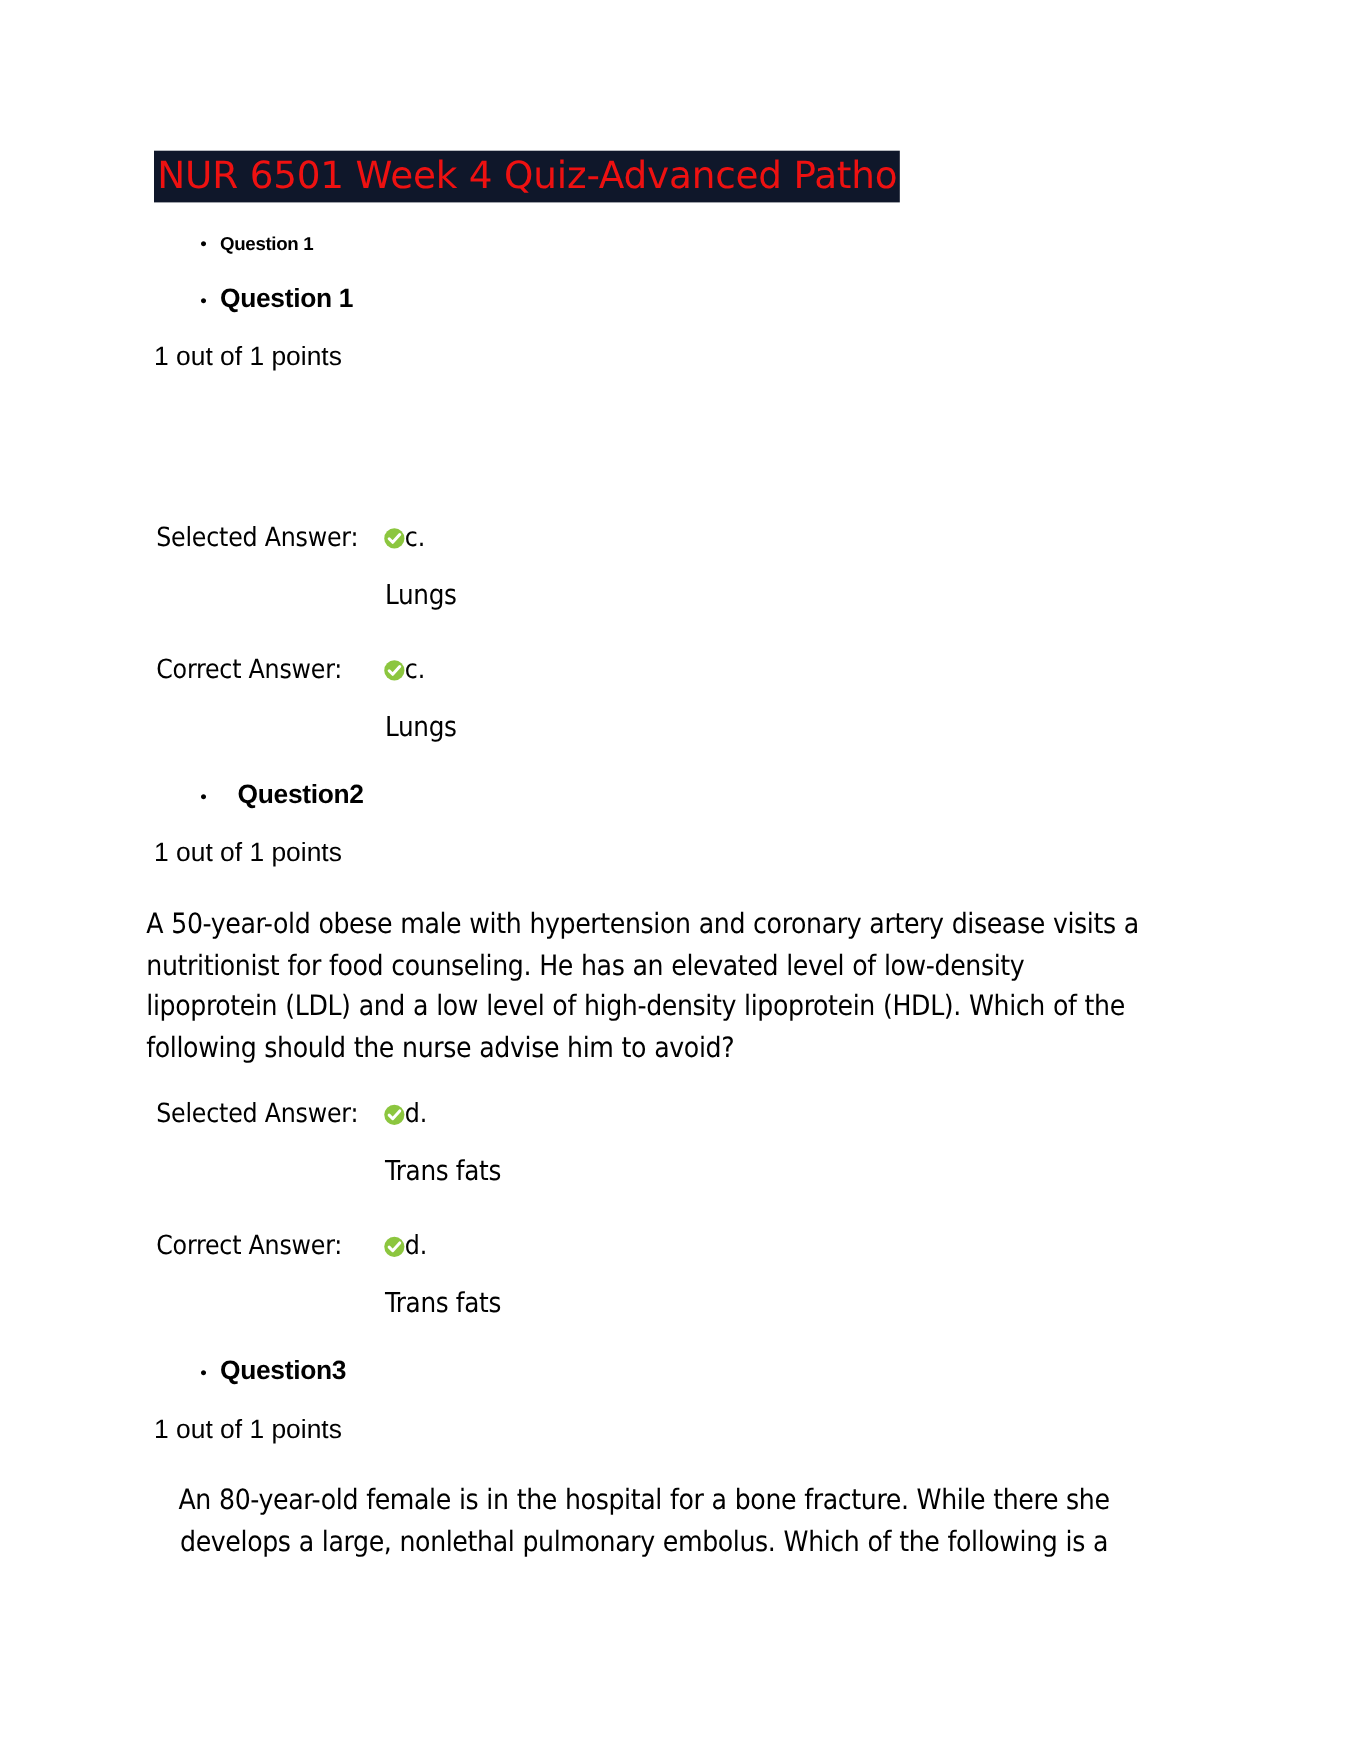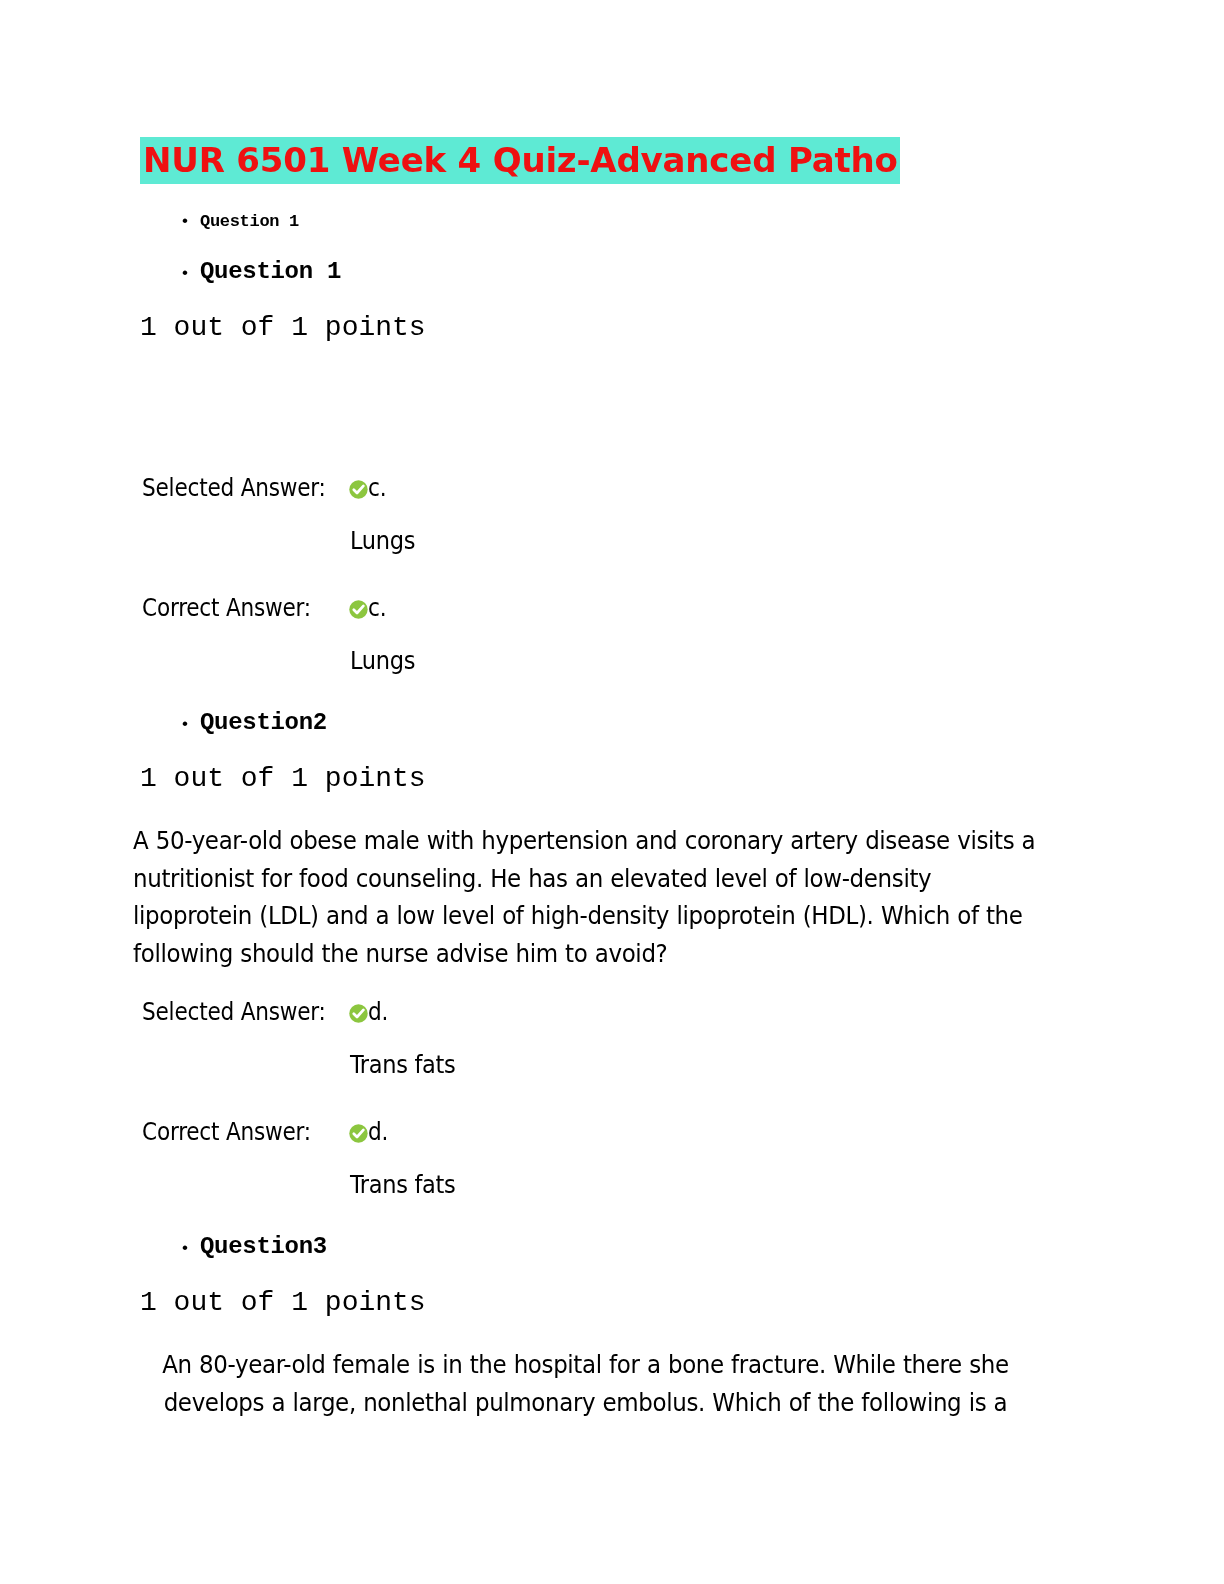--- a/index.html
+++ b/index.html
@@ -22,25 +22,25 @@
 
   
   .doc-title-wrap {
     position: absolute;
     left: 140px;
     top: 138px;
   }
   .doc-title {
     display: inline;
     font-family: "DejaVu Sans", sans-serif;
-    font-weight: bold;
+    font-weight: normal;
     font-size: 34px;
     line-height: 1.32;
     color: #EE1111;
-    background: #5eead4;
+    background: #0f172a;
     letter-spacing: -0.2px;
     padding: 3px 2px 4px 3px;
     white-space: nowrap;
   }
 
   
   .bullet-row {
     position: absolute;
     display: flex;
     align-items: baseline;
@@ -48,33 +48,33 @@
   }
   .bullet-dot {
     width: 18px;
     flex: 0 0 18px;
     font-size: 17px;
     line-height: 1;
     color: #000;
   }
   .bullet-dot::before { content: "\2022"; }
   .bullet-label {
-    font-family: Liberation Mono, monospace;
+    font-family: Liberation Sans, sans-serif;
     font-weight: bold;
     color: #000000;
     letter-spacing: -0.3px;
   }
   .bullet-row.small .bullet-label { font-size: 17px; }
   .bullet-row.large .bullet-label { font-size: 24px; }
 
   
   .points-line {
     position: absolute;
-    font-family: Liberation Mono, monospace;
-    font-size: 28px;
+    font-family: Liberation Sans, sans-serif;
+    font-size: 24px;
     line-height: 1.2;
     color: #000000;
     white-space: nowrap;
   }
 
   
   .q-body {
     position: absolute;
     left: 133px;
     width: 905px;
@@ -175,21 +175,21 @@
     <span class="check-icon">
       <svg viewBox="0 0 24 24" width="21" height="21" aria-hidden="true">
         <circle cx="12" cy="12" r="10.5" fill="#8CC63F"></circle>
         <path d="M6.6 12.3 L10.3 16.0 L17.6 7.9" fill="none" stroke="#FFFFFF" stroke-width="3.1" stroke-linecap="round" stroke-linejoin="round"></path>
       </svg>
     </span>
     <span class="answer-letter">c.</span>
   </div>
   <div class="answer-text" style="top:646px;">Lungs</div>
 
-  <div class="bullet-row large" style="left:182px; top:709px;">
+  <div class="bullet-row large" style="left:182px; top:709px;gap:16px;">
     <span class="bullet-dot"></span>
     <span class="bullet-label">Question2</span>
   </div>
 
   <div class="points-line" style="left:140px; top:762px;">1 out of 1 points</div>
 
   <div class="q-body" style="top:822px;">A 50-year-old obese male with hypertension and coronary artery disease visits a nutritionist for food counseling. He has an elevated level of low-density lipoprotein (LDL) and a low level of high-density lipoprotein (HDL). Which of the following should the nurse advise him to avoid?</div>
 
   <div class="answer-row" style="left:142px; top:998px;">
     <span class="answer-label">Selected Answer:</span>

